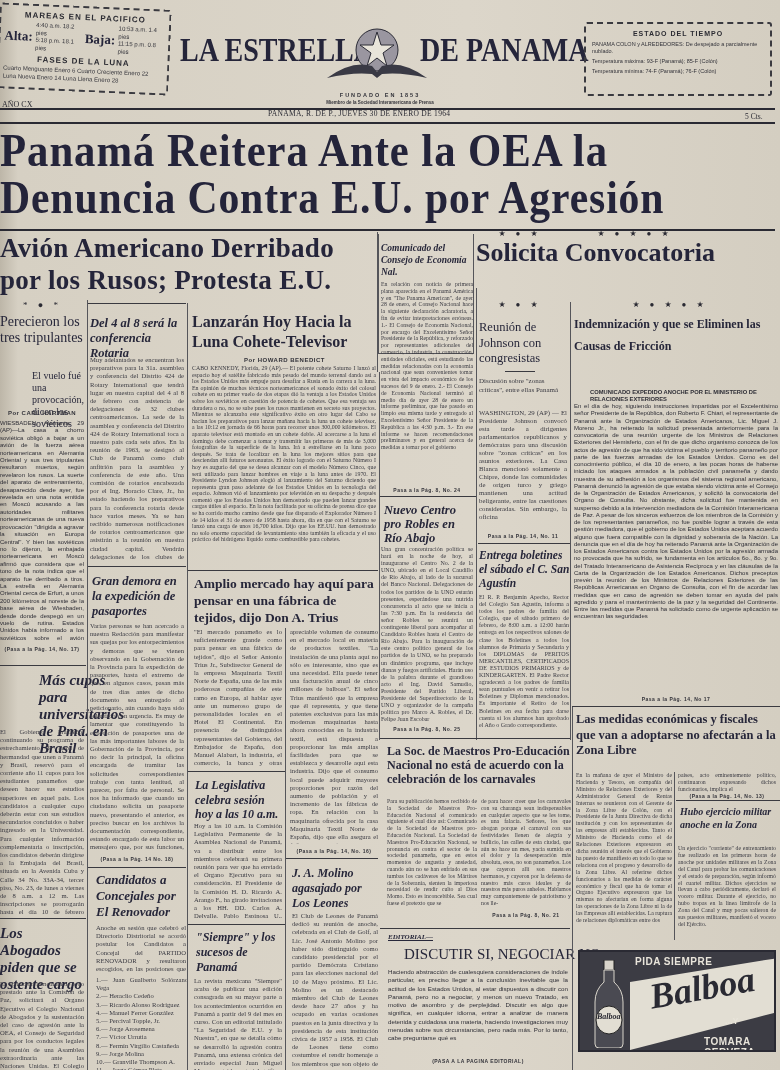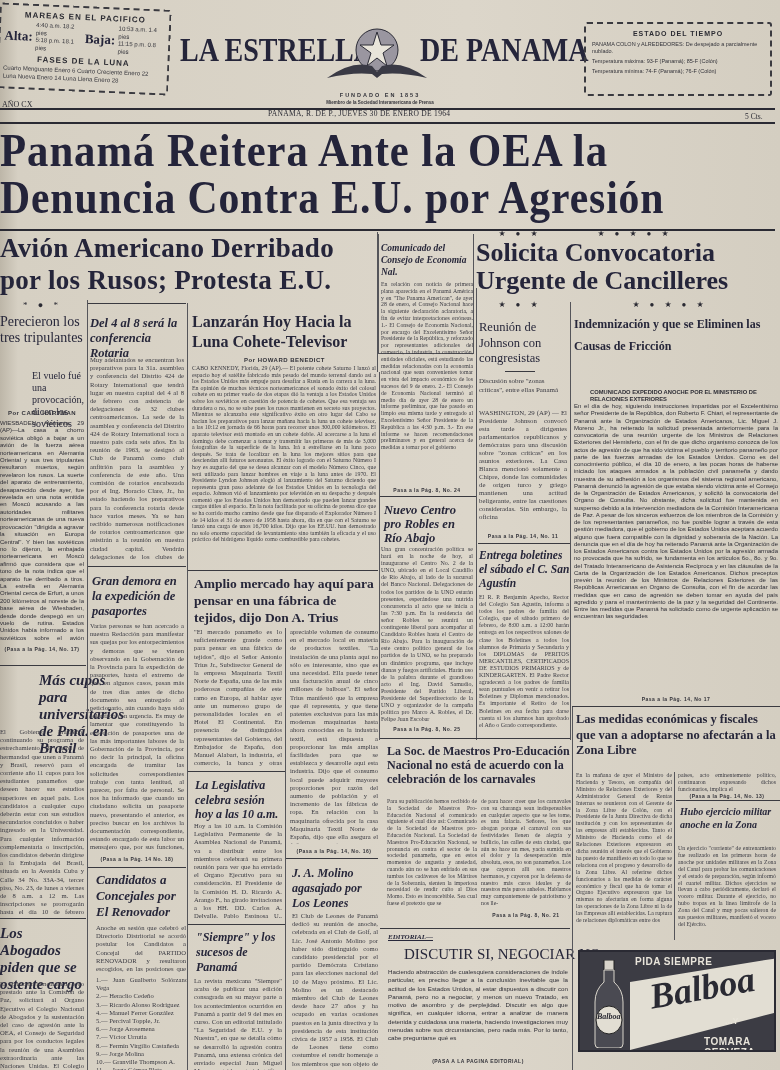--- a/index.html
+++ b/index.html
@@ -186,21 +186,20 @@
 
   <div class="abs hl-italic" style="left:384px; top:503px; width:92px; font-size:12.5px; line-height:14px;">Nuevo Centro pro Robles en Río Abajo</div>
   <div class="abs body-text" style="left:381px; top:546px; width:92px; height:178px; font-size:6px; line-height:7.1px;">Una gran concentración política se hará en la noche de hoy, al inaugurarse el Centro No. 2 de la UNO, ubicado en el Local Caudillo de Río Abajo, al lado de la sucursal del Banco Nacional. Delegaciones de todos los partidos de la UNO estarán presentes, esperándose una nutrida concurrencia al acto que se inicia a las 7:30 p.m. En la residencia del señor Robles se reunirá un contingente liberal para acompañar al Candidato Robles hasta el Centro de Río Abajo. Para la inauguración de este centro político general de los partidos de la UNO, se ha preparado un dinámico programa, que incluye dianas y fuegos artificiales. Harán uso de la palabra durante el grandioso acto el Ing. David Samudio, Presidente del Partido Liberal, Presidente del Superdirectorio de la UNO y organizador de la campaña política pro Marco A. Robles, el Dr. Felipe Juan Escobar</div>
   <div class="abs jump" style="left:381px; top:726px; width:92px;">Pasa a la Pág. 8, No. 25</div>
 
   <div class="vrule" style="left:476px; top:288px; height:452px;"></div>
 
   <div class="abs stars" style="left:560px; top:229px; width:150px; font-size:8px;">★ ● ★ ● ★</div>
   <div class="abs stars" style="left:480px; top:229px; width:80px; font-size:8px;">★ ● ★</div>
   <div class="abs hl-bold" style="left:476px; top:239px; font-size:26px; line-height:28px; white-space:nowrap;">Solicita Convocatoria</div>
-  <div class="abs hl-bold" style="left:476px; top:267px; font-size:26px; line-height:28px; white-space:nowrap;">Urgente de Cancilleres</div>
 
   <div class="abs stars" style="left:480px; top:300px; width:80px; font-size:8px;">★ ● ★</div>
   <div class="abs hl-cond" style="left:479px; top:320px; width:88px; font-size:12.5px; line-height:15.5px; font-weight:normal;">Reunión de Johnson con congresistas</div>
   <div class="rule-thin" style="left:505px; top:371px; width:30px;"></div>
   <div class="abs body-text" style="left:479px; top:377px; width:88px; height:28px; font-size:7px; line-height:9px; text-align:left;">Discusión sobre "zonas críticas", entre ellas Panamá</div>
   <div class="abs body-text" style="left:479px; top:409px; width:88px; height:134px; font-size:6.8px; line-height:8px;">WASHINGTON, 29 (AP) — El Presidente Johnson convocó esta tarde a dirigentes parlamentarios republicanos y demócratas para una discusión sobre "zonas críticas" en los asuntos exteriores. La Casa Blanca mencionó solamente a Chipre, donde las comunidades de origen turco y griego mantienen una actitud beligerante, entre las cuestiones consideradas. Sin embargo, la oficina</div>
   <div class="abs jump" style="left:479px; top:533px; width:88px;">Pasa a la Pág. 14, No. 11</div>
   <div class="rule-thin" style="left:478px; top:543px; width:92px;"></div>
 
   <div class="abs hl-italic" style="left:479px; top:548px; width:92px; font-size:11.5px; line-height:14px;">Entrega boletines el sábado el C. San Agustín</div>

